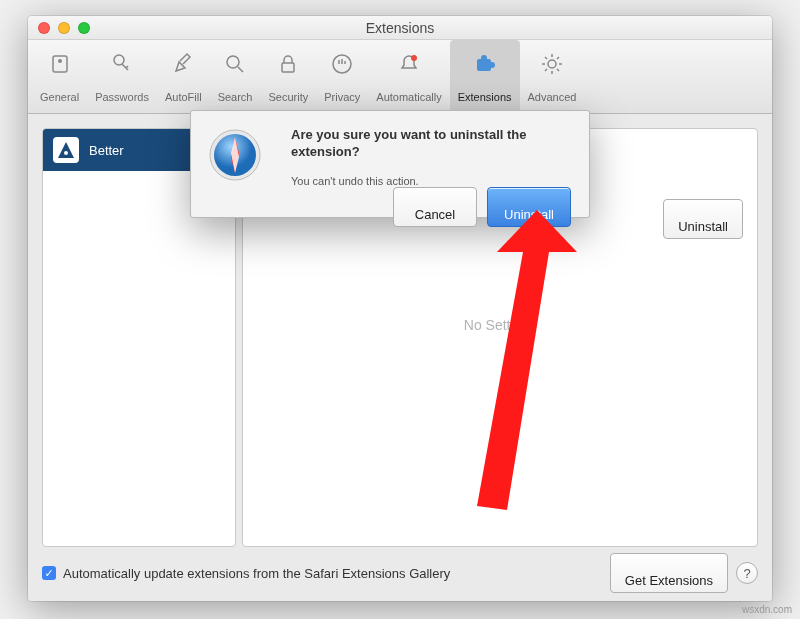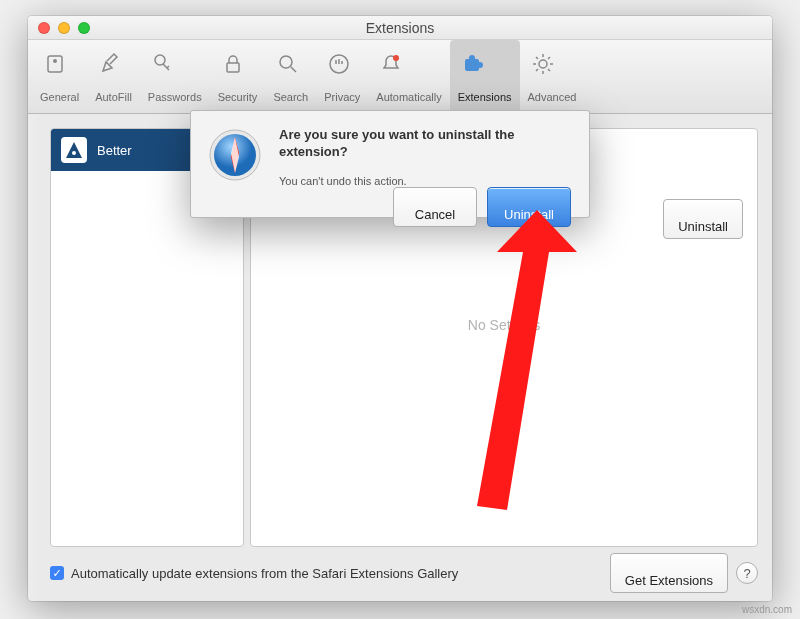--- a/index.html
+++ b/index.html
@@ -6,37 +6,37 @@
     body { font-family: -apple-system, "Helvetica Neue", Helvetica, Arial, sans-serif; background: #f0f0f0; width: 800px; height: 619px; position: relative; overflow: hidden; }
     .window { position: absolute; left: 28px; top: 16px; width: 744px; height: 585px; background: #ececec; border-radius: 4px; box-shadow: 0 8px 40px rgba(0,0,0,0.35), 0 0 0 1px rgba(0,0,0,0.1); overflow: hidden; }
     .titlebar { height: 24px; position: relative; background: linear-gradient(#f6f6f6,#e8e8e8); border-bottom: 1px solid #d0d0d0; }
     .traffic { position: absolute; left: 10px; top: 6px; display: flex; gap: 8px; }
     .light { width: 12px; height: 12px; border-radius: 50%; border: 0.5px solid rgba(0,0,0,0.15); }
     .l-close { background: #ff5f57; }
     .l-min { background: #ffbd2e; }
     .l-max { background: #28c940; }
     .title { text-align: center; font-size: 14px; color: #4a4a4a; line-height: 24px; }
     .toolbar { height: 74px; background: linear-gradient(#f6f6f6,#e2e2e2); border-bottom: 1px solid #b8b8b8; display: flex; align-items: stretch; padding: 0 4px; }
-    .tb-item { display: flex; flex-direction: column; justify-content: center; padding: 4px 8px 6px; font-size: 11px; color: #6b6b6b; gap: 12px; }
+    .tb-item { display: flex; flex-direction: column; align-items: center; justify-content: center; padding: 4px 8px 6px; font-size: 11px; color: #6b6b6b; gap: 12px; }
     .tb-item.active { background: #d0d0d0; border-radius: 4px; color: #222; }
     .tb-icon { width: 30px; height: 30px; display: flex; align-items: center; justify-content: center; color: #7a7a7a; }
-    .content { position: absolute; top: 98px; left: 0; right: 0; bottom: 0; background: #eaeaea; margin-left: 8px; }
+    .content { position: absolute; top: 98px; left: 0; right: 0; bottom: 0; background: #eaeaea; }
     .sidebar { position: absolute; left: 14px; top: 14px; width: 194px; bottom: 54px; background: #fff; border: 1px solid #c8c8c8; border-radius: 4px; overflow: hidden; }
     .ext-row { display: flex; align-items: center; gap: 10px; padding: 8px 10px; background: #1a4a7a; color: #fff; font-size: 13px; }
     .ext-icon { width: 26px; height: 26px; background: #fff; border-radius: 4px; display: flex; align-items: center; justify-content: center; }
     .main-panel { position: absolute; left: 214px; right: 14px; top: 14px; bottom: 54px; background: #fff; border: 1px solid #c8c8c8; border-radius: 4px; }
     .uninstall-side { position: absolute; right: 14px; top: 70px; }
     .aqua-btn { font-size: 13px; padding: 19px 14px; height: 22px; border-radius: 4px; background: linear-gradient(#fefefe,#f1f1f1); border: 1px solid #b0b0b0; color: #222; box-shadow: 0 1px 0 rgba(255,255,255,0.8) inset; cursor: default; }
     .aqua-btn.primary { background: linear-gradient(#6db3fa,#3a82e0); border: 1px solid #2a6bc4; color: #fff; }
     .no-settings { position: absolute; top: 45%; left: 0; right: 0; text-align: center; color: #b3b3b3; font-size: 14px; }
     .footer { position: absolute; left: 14px; right: 14px; bottom: 14px; height: 28px; display: flex; align-items: center; font-size: 13px; color: #333; }
     .chk { width: 14px; height: 14px; border-radius: 3px; background: #3b82f6; margin-right: 7px; display: flex; align-items: center; justify-content: center; color: #fff; font-size: 11px; }
     .footer .spacer { flex: 1; }
     .help { width: 22px; height: 22px; border-radius: 50%; border: 1px solid #b0b0b0; background: linear-gradient(#fff,#f0f0f0); display: flex; align-items: center; justify-content: center; font-size: 13px; margin-left: 8px; color: #555; }
-    .dialog { position: absolute; left: 190px; top: 110px; width: 400px; height: 108px; background: #f3f3f3; border: 1px solid #b8b8b8; border-radius: 3px; box-shadow: 0 14px 40px rgba(0,0,0,0.35); padding: 16px 18px 14px 16px; display: flex; gap: 16px; }
+    .dialog { position: absolute; left: 190px; top: 110px; width: 400px; height: 108px; background: #f3f3f3; border: 1px solid #b8b8b8; border-radius: 3px; box-shadow: 0 14px 40px rgba(0,0,0,0.35); padding: 16px 18px 14px 16px; display: flex; gap: 28px; }
     .dialog-icon { width: 56px; height: 56px; flex-shrink: 0; }
     .dialog-body { flex: 1; display: flex; flex-direction: column; }
     .dialog-title { font-size: 13px; font-weight: bold; color: #333; line-height: 1.3; }
     .dialog-msg { font-size: 11px; color: #555; margin-top: 14px; }
     .dialog-buttons { margin-top: auto; display: flex; justify-content: flex-end; gap: 10px; }
     .dialog-buttons .aqua-btn { min-width: 84px; }
     .arrow { position: absolute; left: 437px; top: 210px; pointer-events: none; }
     .watermark { position: absolute; right: 8px; bottom: 4px; font-size: 10px; color: #999; }
   </style>
 </head>
@@ -58,51 +58,51 @@
         <svg width="26" height="26" viewBox="0 0 26 26">
             <rect x="6" y="5" width="14" height="16" rx="2" fill="none" stroke="#888" stroke-width="1.5"></rect>
             <circle cx="13" cy="10" r="2" fill="#888"></circle>
           </svg>
       </span>
       <span>General</span>
     </div>
     <div class="tb-item">
       <span class="tb-icon">
         <svg width="26" height="26" viewBox="0 0 26 26">
-            <path d="M6 20 L9 11 L15 17 L6 20 Z M10 10 L17 3 L20 6 L13 13" fill="none" stroke="#888" stroke-width="1.5"></path>
-          </svg>
-      </span>
-      <span>AutoFill</span>
-    </div>
-    <div class="tb-item">
-      <span class="tb-icon">
-        <svg width="26" height="26" viewBox="0 0 26 26">
             <circle cx="10" cy="9" r="5" fill="none" stroke="#888" stroke-width="1.5"></circle>
             <path d="M13 13 L19 19 M17 17 L19 15" stroke="#888" stroke-width="1.5"></path>
           </svg>
       </span>
       <span>Passwords</span>
     </div>
     <div class="tb-item">
       <span class="tb-icon">
         <svg width="26" height="26" viewBox="0 0 26 26">
+            <path d="M6 20 L9 11 L15 17 L6 20 Z M10 10 L17 3 L20 6 L13 13" fill="none" stroke="#888" stroke-width="1.5"></path>
+          </svg>
+      </span>
+      <span>AutoFill</span>
+    </div>
+    <div class="tb-item">
+      <span class="tb-icon">
+        <svg width="26" height="26" viewBox="0 0 26 26">
+            <circle cx="11" cy="11" r="6" fill="none" stroke="#888" stroke-width="1.5"></circle>
+            <path d="M16 16 L21 21" stroke="#888" stroke-width="1.5"></path>
+          </svg>
+      </span>
+      <span>Search</span>
+    </div>
+    <div class="tb-item">
+      <span class="tb-icon">
+        <svg width="26" height="26" viewBox="0 0 26 26">
             <rect x="7" y="12" width="12" height="9" rx="1" fill="none" stroke="#888" stroke-width="1.5"></rect>
             <path d="M9 12 V9 a4 4 0 0 1 8 0 V12" fill="none" stroke="#888" stroke-width="1.5"></path>
           </svg>
       </span>
       <span>Security</span>
-    </div>
-    <div class="tb-item">
-      <span class="tb-icon">
-        <svg width="26" height="26" viewBox="0 0 26 26">
-            <circle cx="11" cy="11" r="6" fill="none" stroke="#888" stroke-width="1.5"></circle>
-            <path d="M16 16 L21 21" stroke="#888" stroke-width="1.5"></path>
-          </svg>
-      </span>
-      <span>Search</span>
     </div>
     <div class="tb-item">
       <span class="tb-icon">
         <svg width="26" height="26" viewBox="0 0 26 26">
             <circle cx="13" cy="13" r="9" fill="none" stroke="#888" stroke-width="1.5"></circle>
             <path d="M10 13 L10 9 M13 13 L13 8 M16 13 L16 10" stroke="#888" stroke-width="1.5"></path>
           </svg>
       </span>
       <span>Privacy</span>
     </div>

